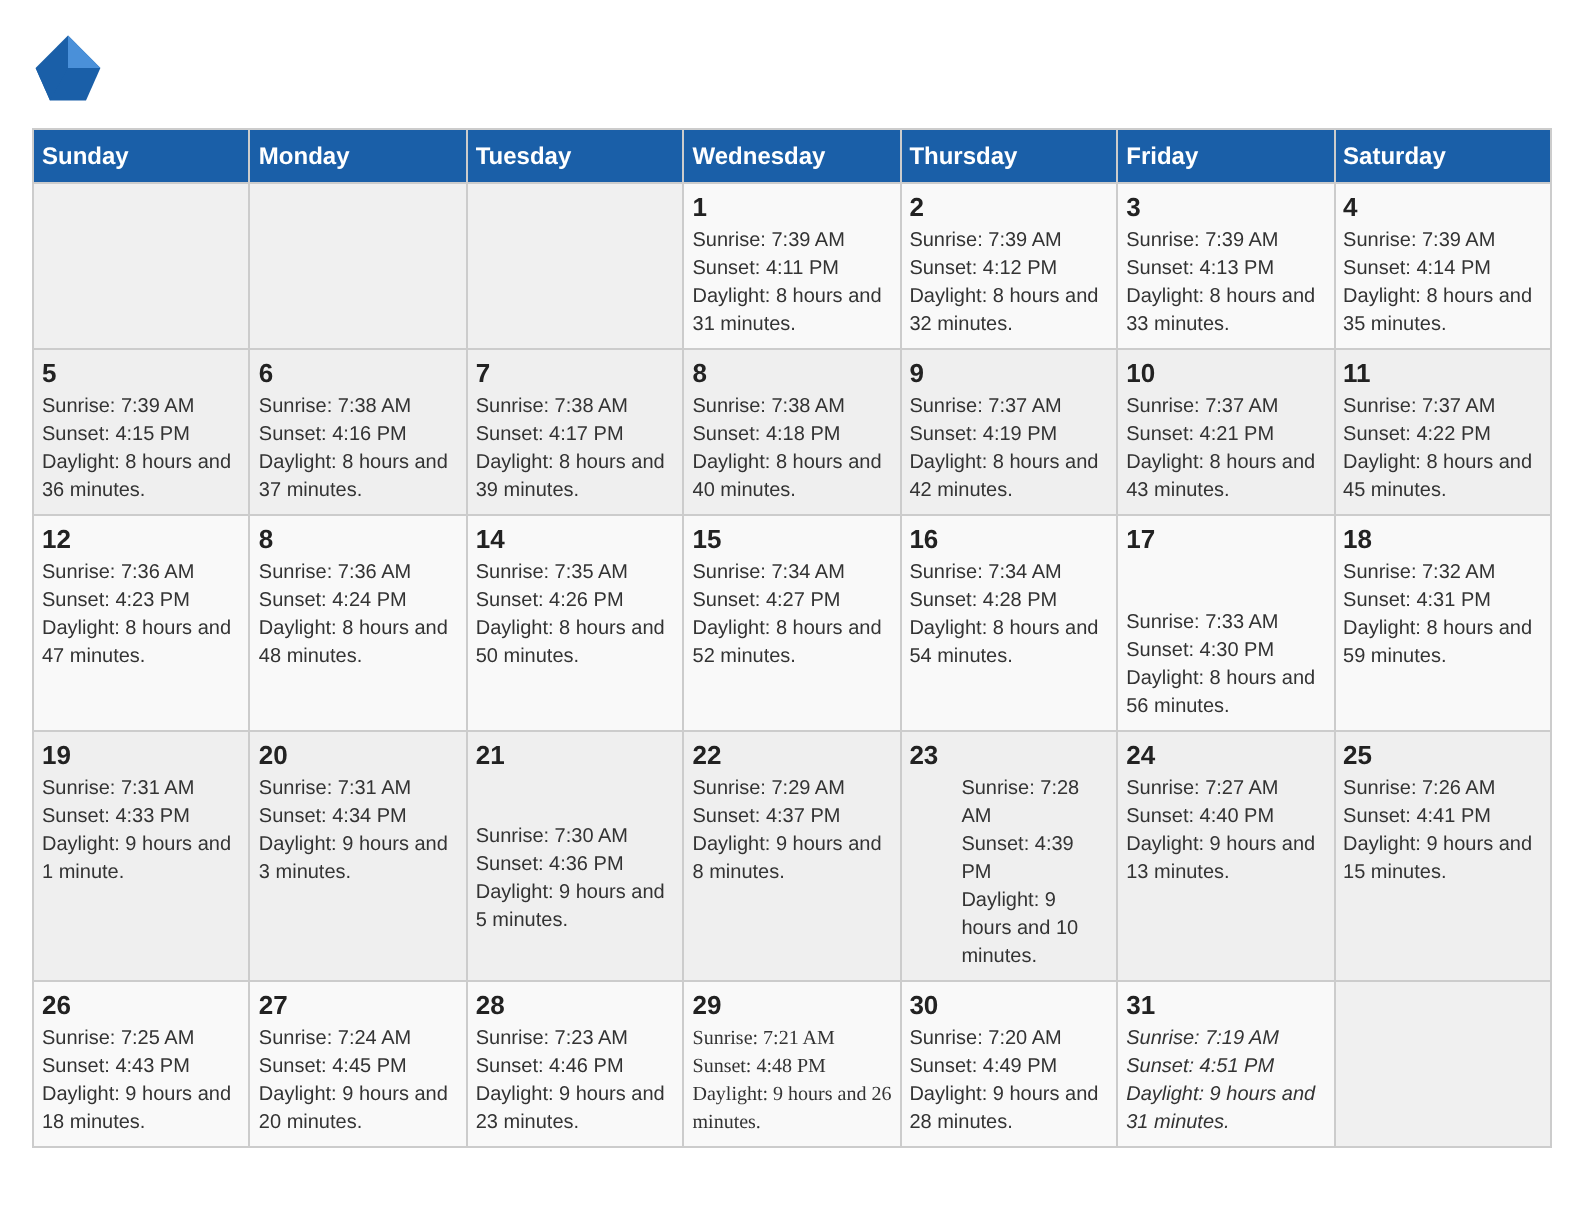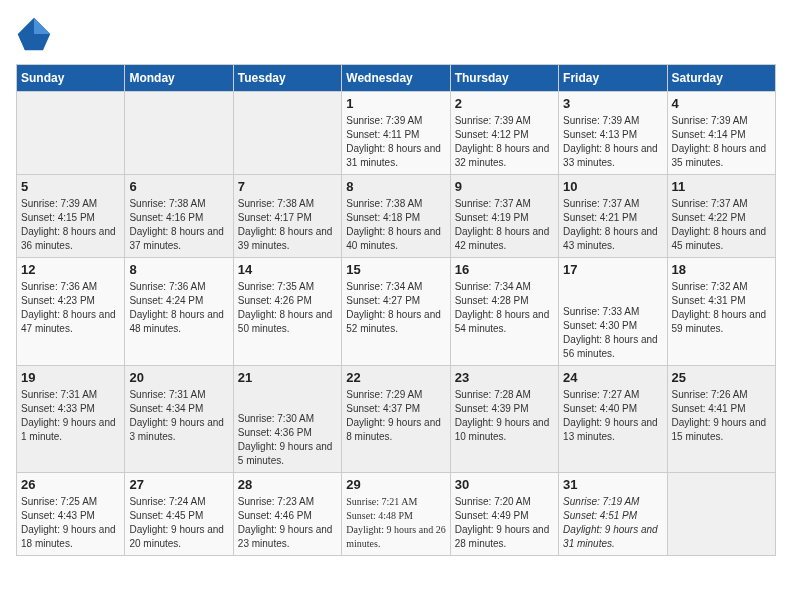--- a/index.html
+++ b/index.html
@@ -254,21 +254,21 @@
 Daylight: 9 hours and 5 minutes.</div>
         </td>
         <td>
           <div class="day-num">22</div>
           <div class="day-info" style="white-space: pre-line;">Sunrise: 7:29 AM
 Sunset: 4:37 PM
 Daylight: 9 hours and 8 minutes.</div>
         </td>
         <td>
           <div class="day-num">23</div>
-          <div class="day-info" style="white-space: pre-line;">Sunrise: 7:28 AM
+          <div class="day-info" style="white-space: pre-line; margin-left: 26px;">Sunrise: 7:28 AM
 Sunset: 4:39 PM
 Daylight: 9 hours and 10 minutes.</div>
         </td>
         <td>
           <div class="day-num">24</div>
           <div class="day-info" style="white-space: pre-line;">Sunrise: 7:27 AM
 Sunset: 4:40 PM
 Daylight: 9 hours and 13 minutes.</div>
         </td>
         <td>

